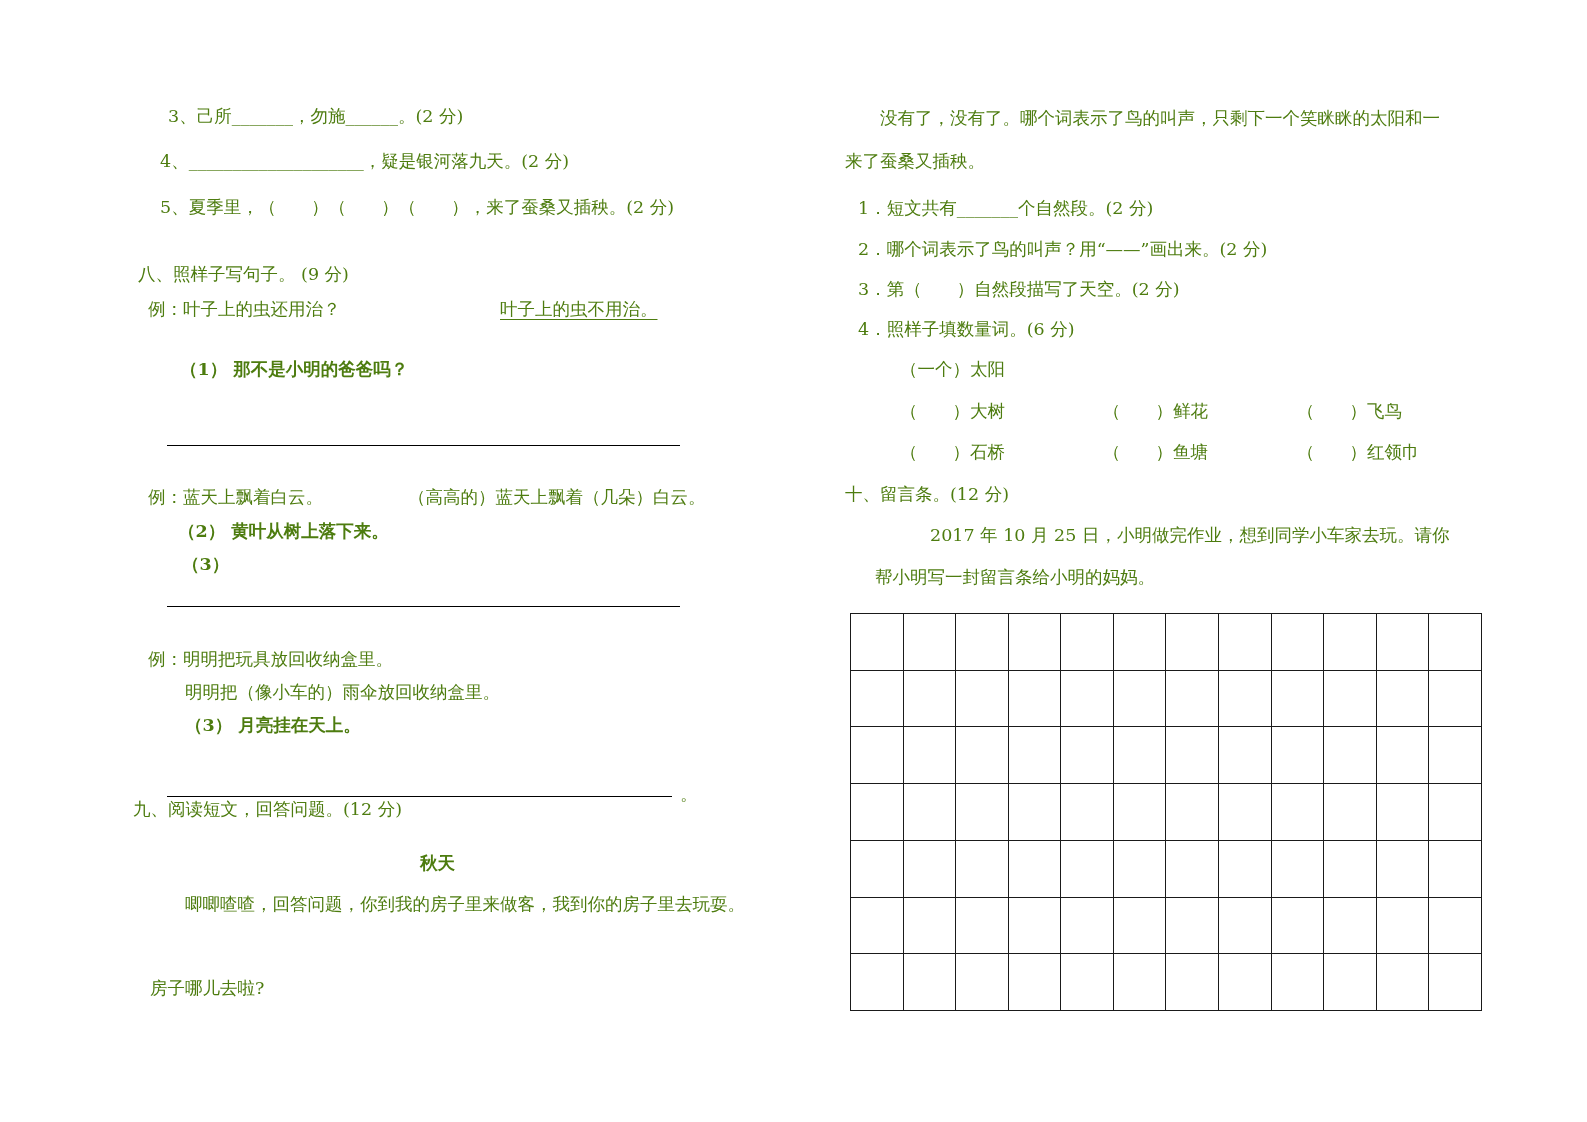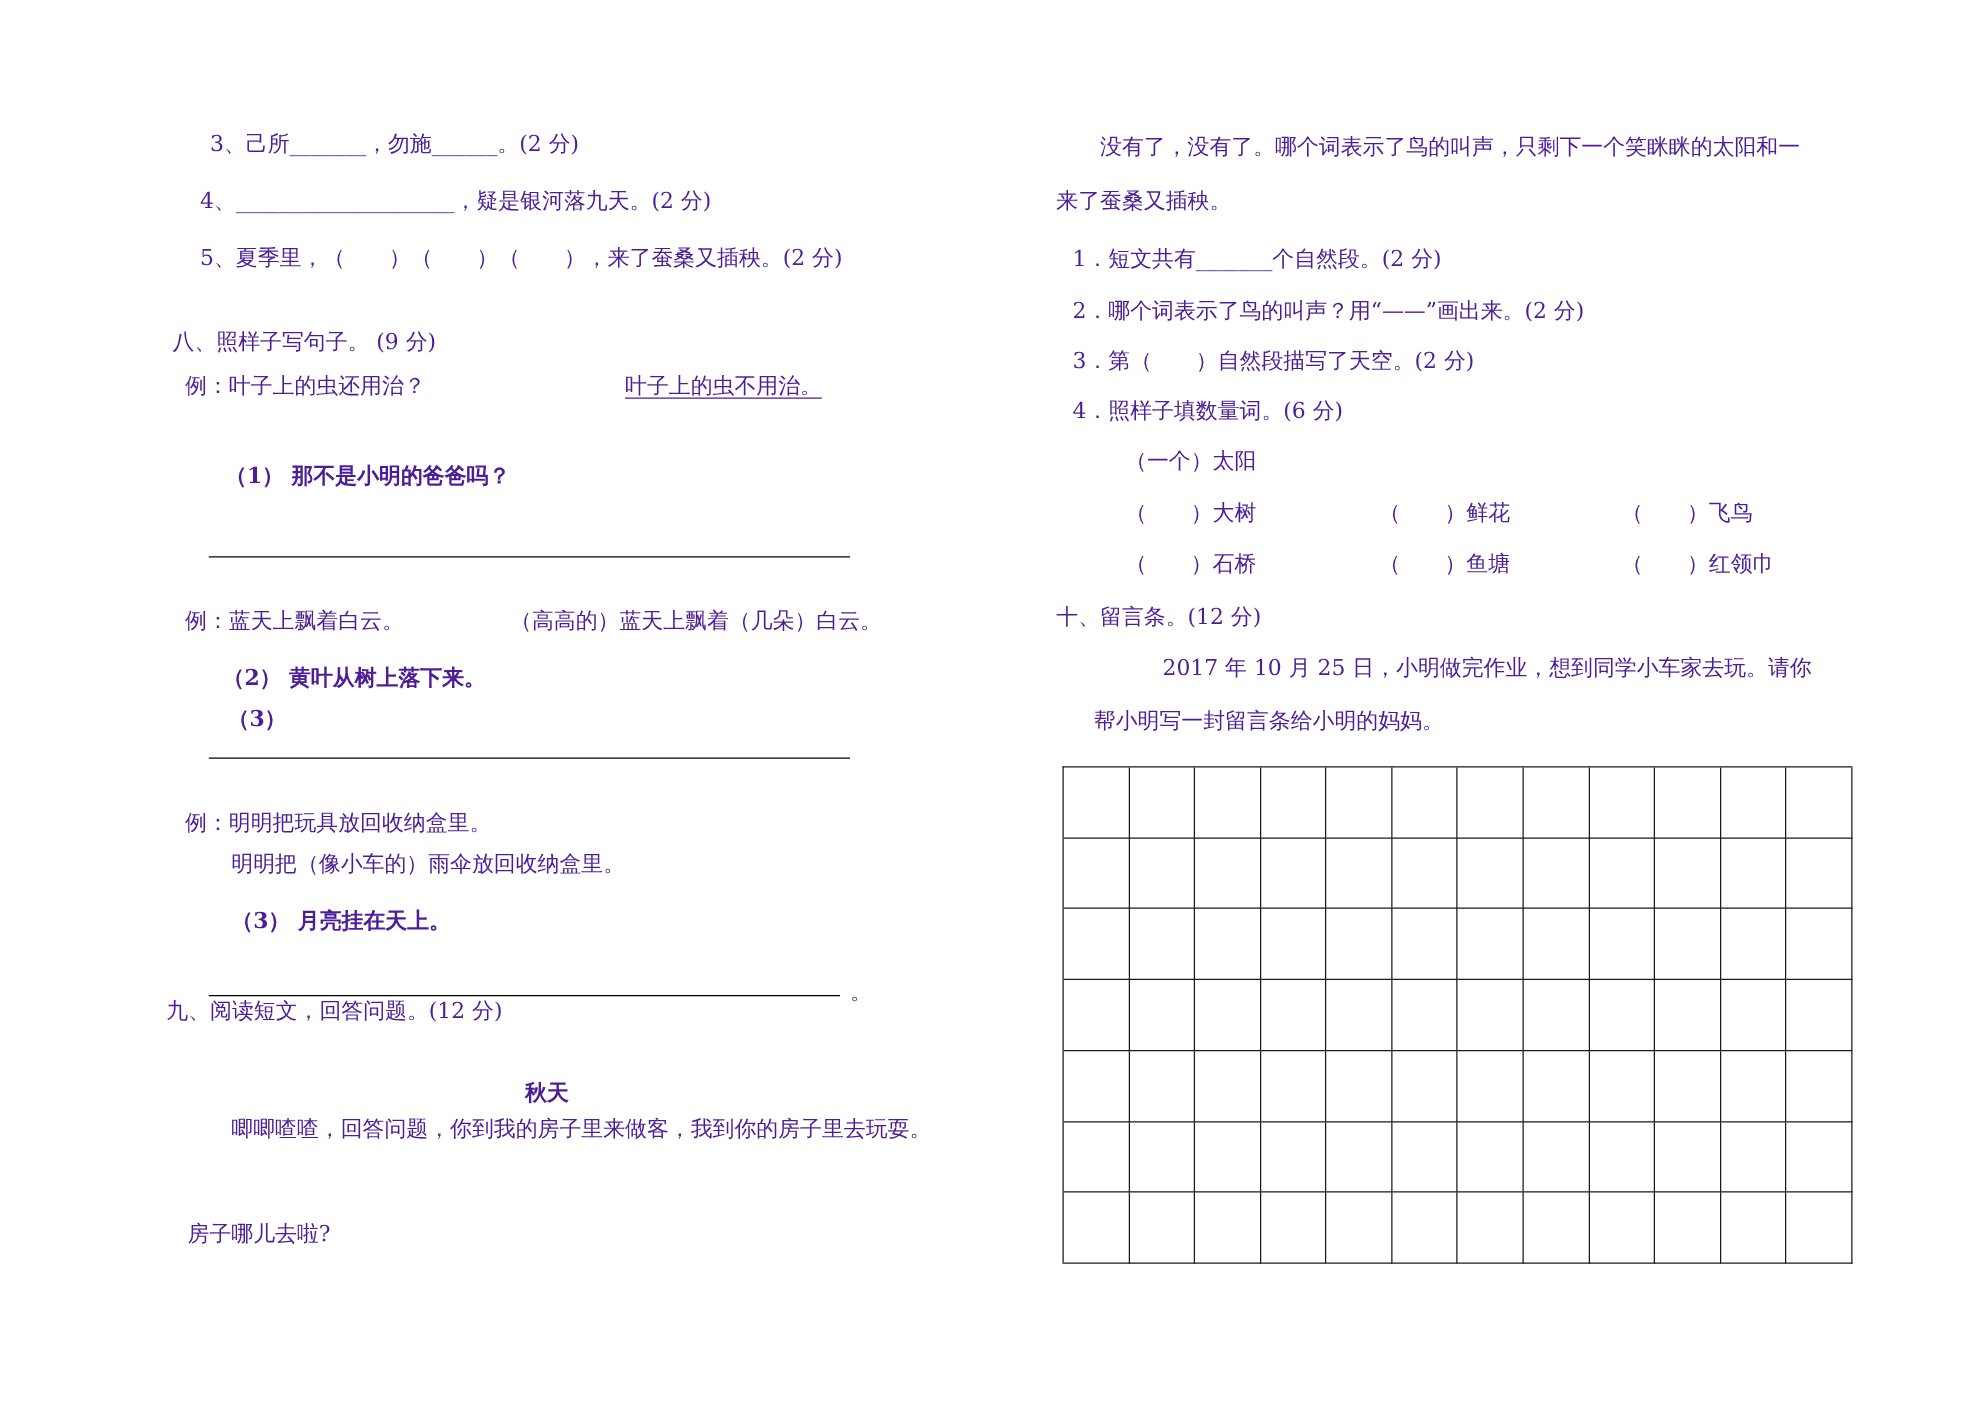--- a/index.html
+++ b/index.html
@@ -2,28 +2,28 @@
 <html><head>
 <meta charset="utf-8">
 <style>
   * { margin: 0; padding: 0; box-sizing: border-box; }
   html, body { background: #ffffff; }
   .page {
     position: relative;
     width: 1587px;
     height: 1122px;
     background: #ffffff;
-    color: #4c1d95;
+    color: #4d7c0f;
     font-family: "DejaVu Serif", "Liberation Serif", serif;
     font-size: 17.5px;
     line-height: 1.35;
     overflow: hidden;
   }
   .abs { position: absolute; white-space: nowrap; }
-  .bold { font-weight: bold; margin-top: 12px; }
+  .bold { font-weight: bold; }
   .underline { text-decoration: underline; text-underline-offset: 4px; }
   .centered { text-align: center; }
   .rule {
     position: absolute;
     height: 0;
     border-bottom: 1px solid #000;
   }
   .grid {
     position: absolute;
     display: grid;

